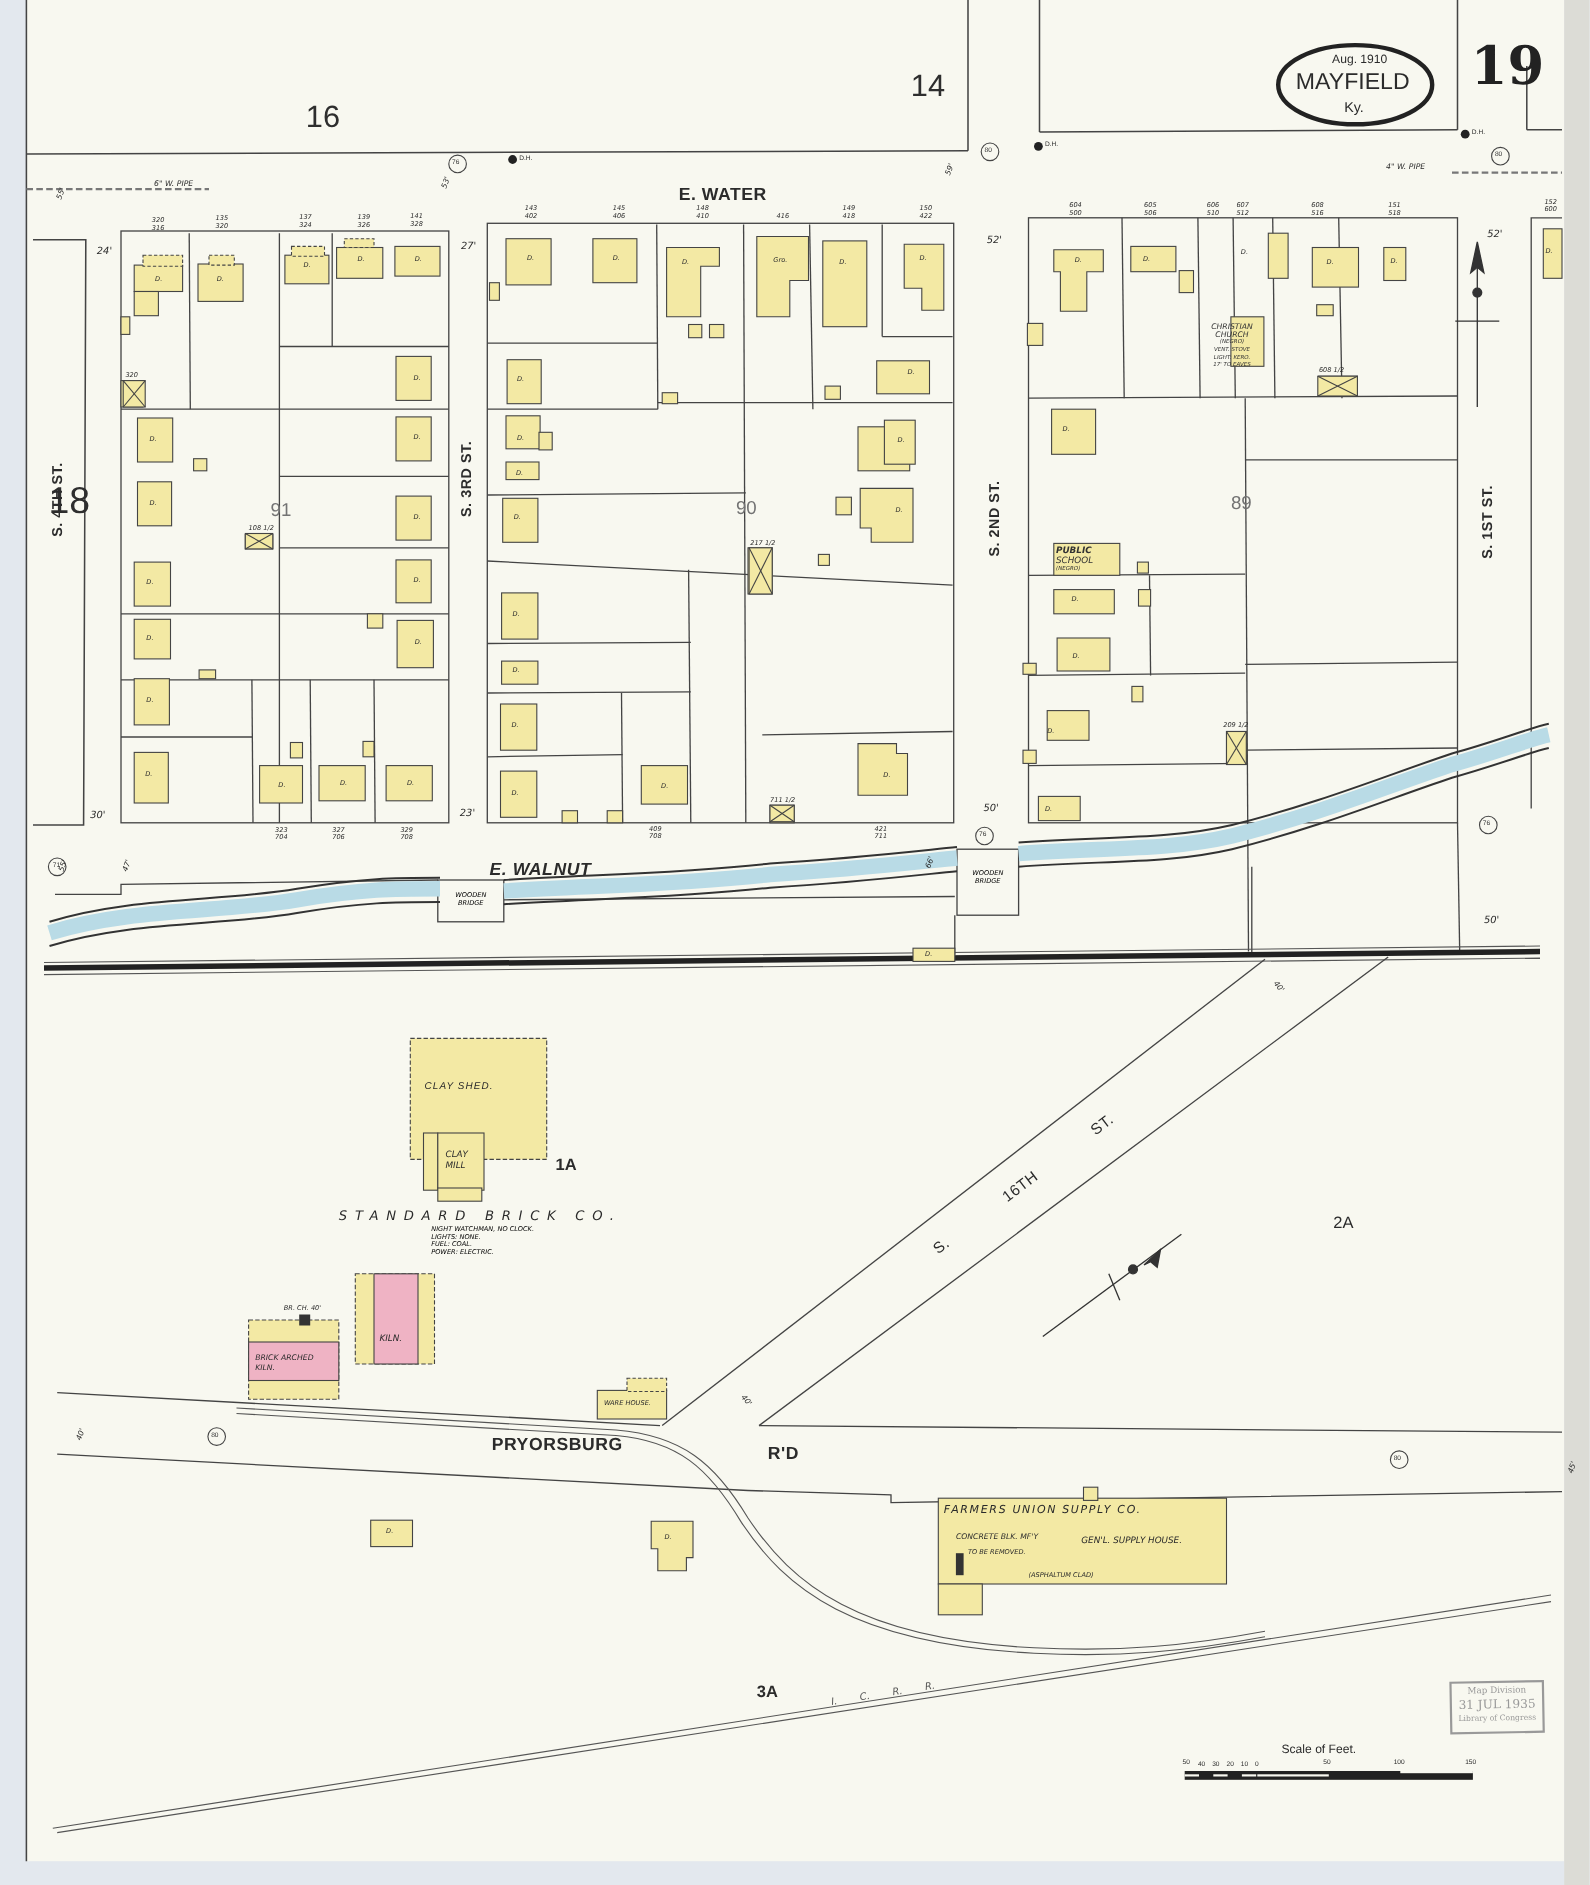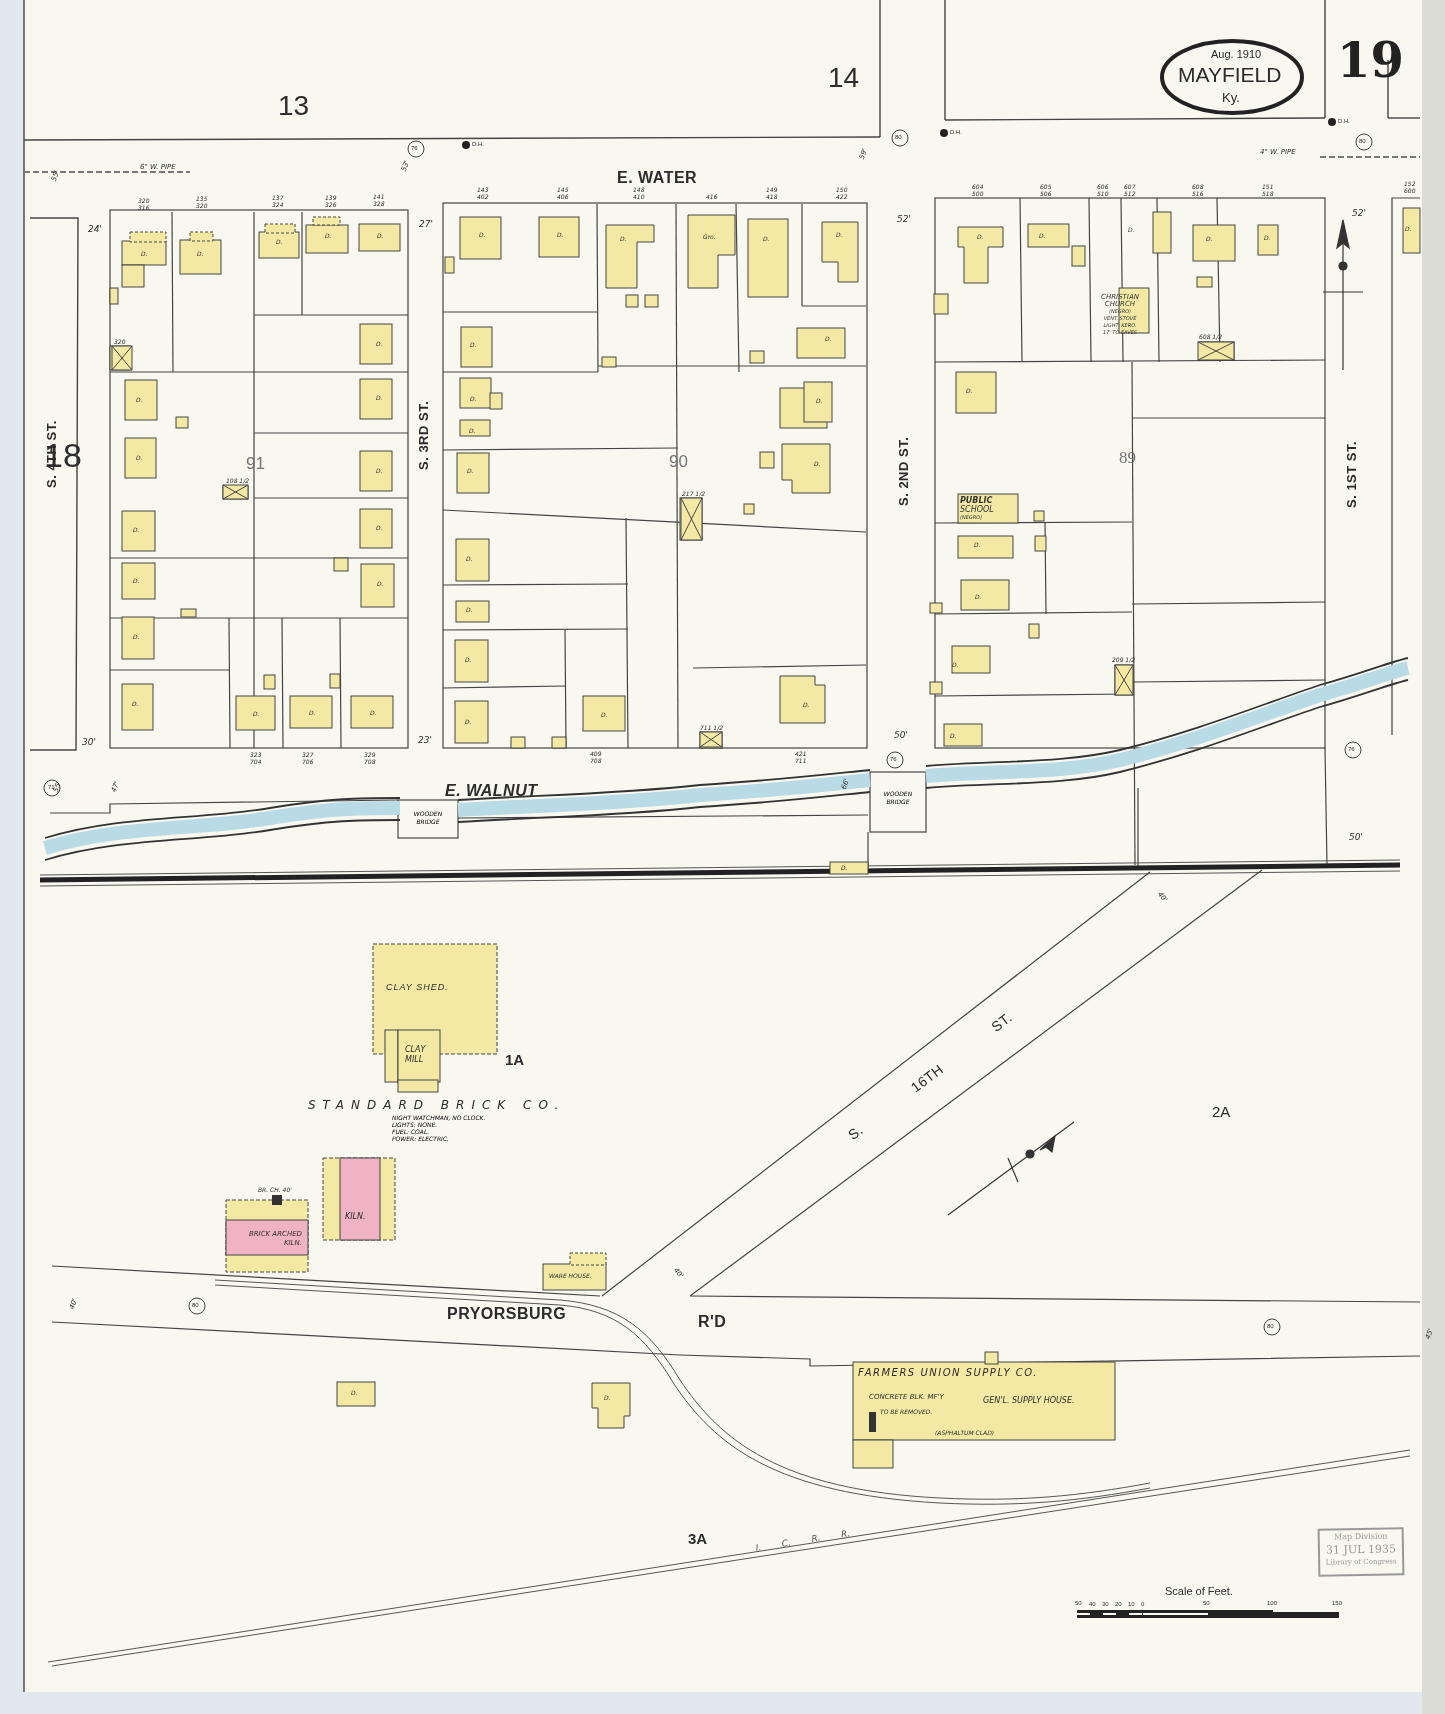--- a/index.html
+++ b/index.html
@@ -332,27 +332,27 @@
     <line x1="1115" y1="665" x2="1133" y2="695"></line>
       <line x1="1133" y1="665" x2="1115" y2="695"></line>
   </g>
 </svg>
 
 <div class="lbl" style="left:1211px;top:48px;font-size:11px;">Aug. 1910</div>
 <div class="lbl" style="left:1178px;top:63px;font-size:21px;">MAYFIELD</div>
 <div class="lbl" style="left:1222px;top:90px;font-size:13px;">Ky.</div>
 <div class="lbl" style="left:1337px;top:32px;font-size:48px;font-weight:bold;font-family:'DejaVu Serif',serif;color:#222;">19</div>
 
-<div class="lbl sheetref" style="left:278px;top:90px;">13</div>
+<div class="lbl sheetref" style="left:278px;top:90px;">16</div>
 <div class="lbl sheetref" style="left:828px;top:62px;">14</div>
 <div class="lbl sheetref" style="left:44px;top:436px;font-size:34px;">18</div>
 
 <div class="lbl blocknum" style="left:246px;top:454px;">91</div>
 <div class="lbl blocknum" style="left:669px;top:452px;">90</div>
-<div class="lbl blocknum" style="left:1119px;top:448px;font-family:Liberation Serif, serif;">89</div>
+<div class="lbl blocknum" style="left:1119px;top:448px;">89</div>
 
 <div class="lbl" style="left:505px;top:1051px;font-size:15px;font-weight:bold;">1A</div>
 <div class="lbl" style="left:1212px;top:1103px;font-size:15px;">2A</div>
 <div class="lbl" style="left:688px;top:1530px;font-size:15px;font-weight:bold;">3A</div>
 
 <div class="lbl street" style="left:617px;top:148px;margin-top:21px;">E. WATER</div>
 <div class="lbl street" style="left:445px;top:782px;font-style:italic;">E. WALNUT</div>
 <div class="lbl street" style="left:44px;top:488px;transform:rotate(-90deg);transform-origin:left top;font-size:13px;">S. 4TH ST.</div>
 <div class="lbl street" style="left:416px;top:470px;transform:rotate(-90deg);transform-origin:left top;font-size:13px;">S. 3RD ST.</div>
 <div class="lbl street" style="left:896px;top:506px;transform:rotate(-90deg);transform-origin:left top;font-size:13px;">S. 2ND ST.</div>
@@ -516,21 +516,21 @@
 <div class="lbl ital" style="left:405px;top:1045px;font-size:8px;width:30px;line-height:10px;white-space:normal;">CLAY MILL</div>
 <div class="lbl ital" style="left:308px;top:1098px;font-size:12px;letter-spacing:7px;">STANDARD BRICK CO.</div>
 <div style="position:absolute;left:392px;top:1114px;line-height:7px;">
   <div class="ital tiny">NIGHT WATCHMAN, NO CLOCK.</div>
   <div class="ital tiny">LIGHTS: NONE.</div>
   <div class="ital tiny">FUEL: COAL.</div>
   <div class="ital tiny">POWER: ELECTRIC.</div>
 </div>
 
 <div class="lbl ital tiny" style="left:258px;top:1186px;">BR. CH. 40'</div>
-<div class="lbl ital" style="left:232px;top:1230px;font-size:7px;width:70px;text-align:right;white-space:normal;line-height:9px;">BRICK ARCHED KILN.</div>
+<div class="lbl ital" style="left:232px;top:1230px;font-size:7px;width:70px;text-align:left;white-space:normal;line-height:9px;">BRICK ARCHED KILN.</div>
 <div class="lbl ital" style="left:345px;top:1212px;font-size:8px;">KILN.</div>
 <div class="lbl ital tiny" style="left:549px;top:1272px;">WARE HOUSE.</div>
 
 <div class="lbl ital" style="left:858px;top:1367px;font-size:10px;letter-spacing:1.5px;">FARMERS UNION SUPPLY CO.</div>
 <div class="lbl ital" style="left:869px;top:1393px;font-size:7px;">CONCRETE BLK. MF'Y</div>
 <div class="lbl ital tiny" style="left:880px;top:1408px;">TO BE REMOVED.</div>
 <div class="lbl ital" style="left:983px;top:1396px;font-size:8px;">GEN'L. SUPPLY HOUSE.</div>
 <div class="lbl ital tiny" style="left:935px;top:1429px;">(ASPHALTUM CLAD)</div>
 
 <div class="lbl" style="left:1165px;top:1585px;font-size:11px;text-align:center;">Scale of Feet.</div>

